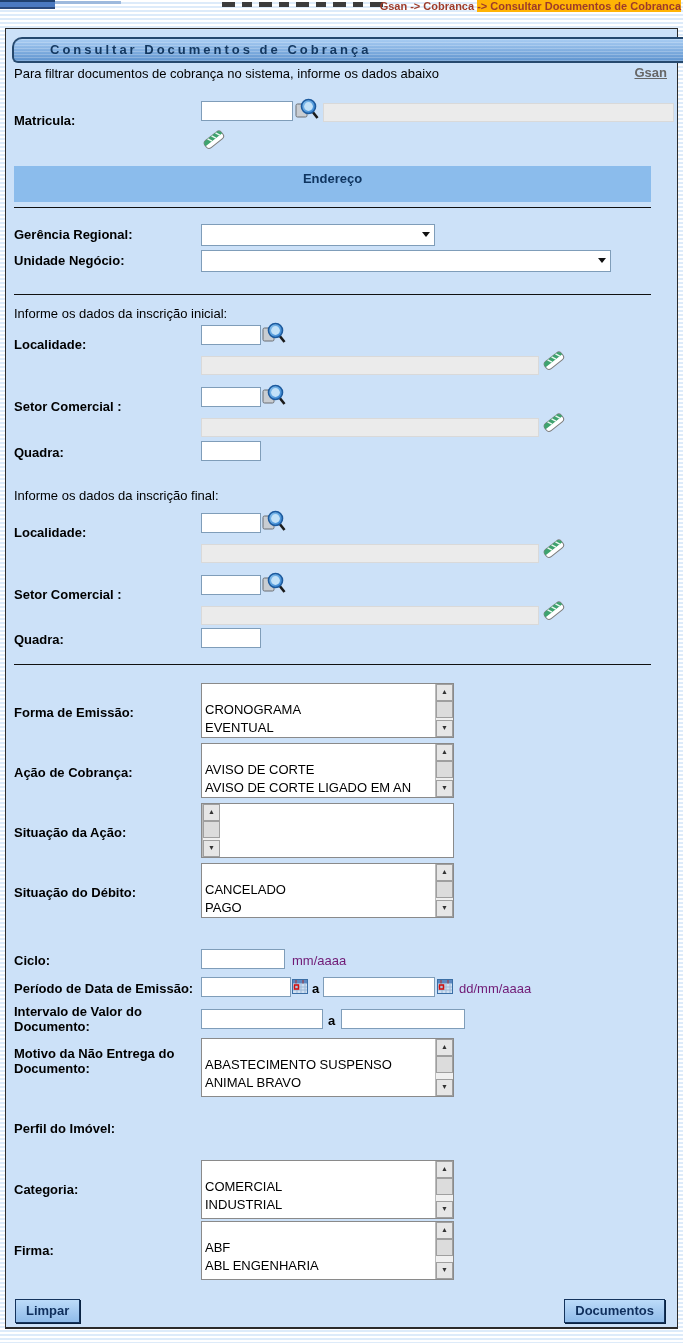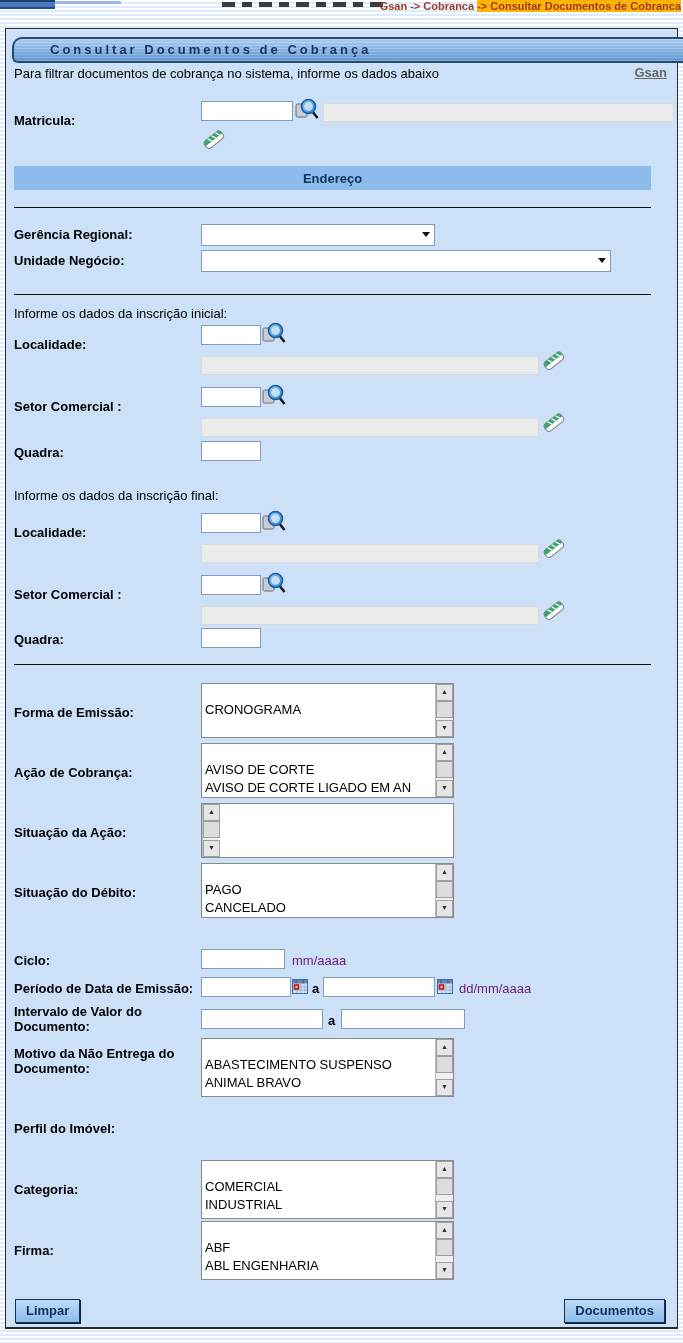--- a/index.html
+++ b/index.html
@@ -27,21 +27,21 @@
   .subtitle{position:absolute;left:8px;top:37px;font-size:13px;color:#000;}
   .help-link{position:absolute;right:10px;top:36px;font-size:13px;font-weight:bold;color:#666;text-decoration:underline;cursor:pointer;}
   .lbl{position:absolute;left:8px;font-size:13px;font-weight:bold;color:#000;}
   .plain{position:absolute;left:8px;font-size:13px;color:#000;}
   .hint{position:absolute;font-size:13px;color:#701a75;}
   .sep-a{position:absolute;font-size:13px;font-weight:bold;color:#000;}
   .txt-input{position:absolute;height:18px;border:1px solid #7f9db9;background:#fff;
         font-size:13px;padding:0 2px;box-sizing:content-box;}
   .gray-field{position:absolute;height:17px;background:#ebebeb;border:1px solid #d9d9d9;}
   .hr{position:absolute;left:8px;width:637px;height:0;border-top:1px solid #111;}
-  .section-bar{position:absolute;left:8px;width:637px;height:24px;background:#8bbcec;
+  .section-bar{position:absolute;left:8px;width:637px;height:36px;background:#8bbcec;
         text-align:center;line-height:26px;font-size:13px;font-weight:bold;color:#0f3560;cursor:pointer;}
   
   .dd{position:absolute;height:20px;background:#fff;border:1px solid #7f9db9;}
   .dd .arr{position:absolute;right:4px;top:7px;width:0;height:0;
         border-left:4px solid transparent;border-right:4px solid transparent;border-top:5px solid #111;}
   
   .msel{position:absolute;width:251px;height:53px;background:#fff;border:1px solid #8a8a8a;display:flex;}
   .msel .opts{flex:1;overflow:hidden;padding-top:17px;}
   .msel .opt{height:18px;line-height:18px;font-size:13px;color:#000;padding-left:3px;white-space:nowrap;overflow:hidden;}
   .sb{width:17px;background:#f0f0f0;border-left:1px solid #bbb;display:flex;flex-direction:column;}
@@ -178,20 +178,21 @@
 
     <div class="lbl" style="top:603px">Quadra:</div>
     <input class="txt-input" style="left: 195px; top: 599px; width: 54px;">
 
     <div class="hr" style="top:635px"></div>
 
     <div class="lbl" style="top:676px">Forma de Emissão:</div>
     <div class="msel" style="left:195px;top:654px">
       <div class="opts">
           <div class="opt">CRONOGRAMA</div>
+          <div class="opt">EVENTUAL</div>
         </div>
       <div class="sb">
           <div class="sb-btn">▲</div>
           <div class="sb-thumb"></div>
           <div class="sb-space"></div>
           <div class="sb-btn">▼</div>
         </div>
     </div>
 
     <div class="lbl" style="top:736px">Ação de Cobrança:</div>
@@ -214,22 +215,22 @@
           <div class="sb-btn">▲</div>
           <div class="sb-thumb"></div>
           <div class="sb-space"></div>
           <div class="sb-btn">▼</div>
         </div>
     </div>
 
     <div class="lbl" style="top:856px">Situação do Débito:</div>
     <div class="msel" style="left:195px;top:834px">
       <div class="opts">
+          <div class="opt">CANCELADO</div>
           <div class="opt">PAGO</div>
-          <div class="opt">CANCELADO</div>
         </div>
       <div class="sb">
           <div class="sb-btn">▲</div>
           <div class="sb-thumb"></div>
           <div class="sb-space"></div>
           <div class="sb-btn">▼</div>
         </div>
     </div>
 
     <div class="lbl" style="top:924px">Ciclo:</div>

